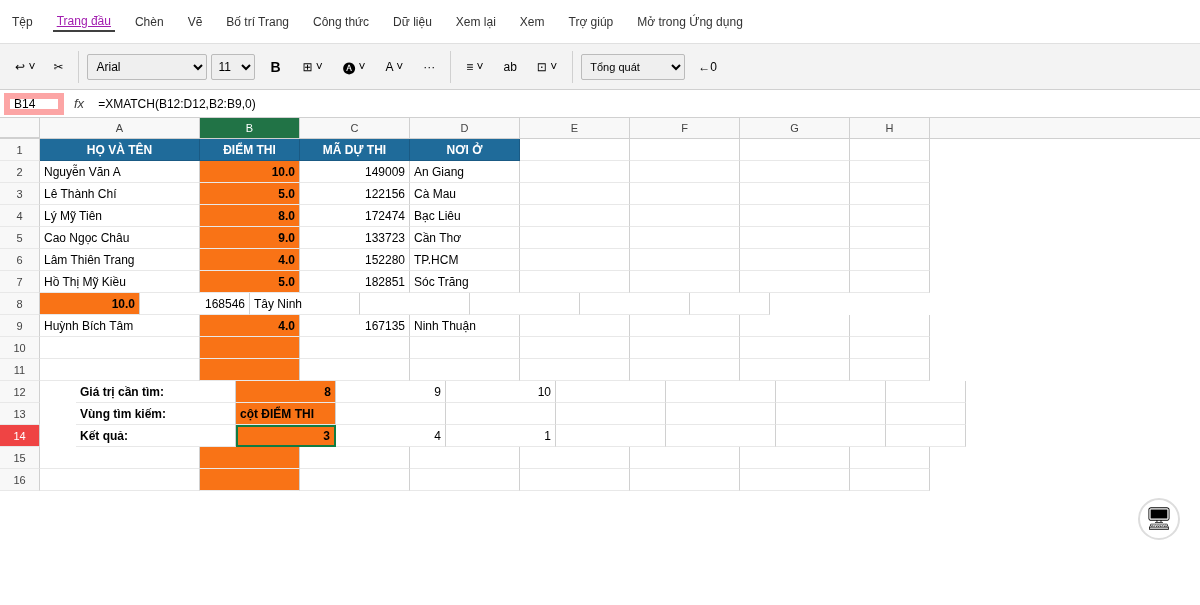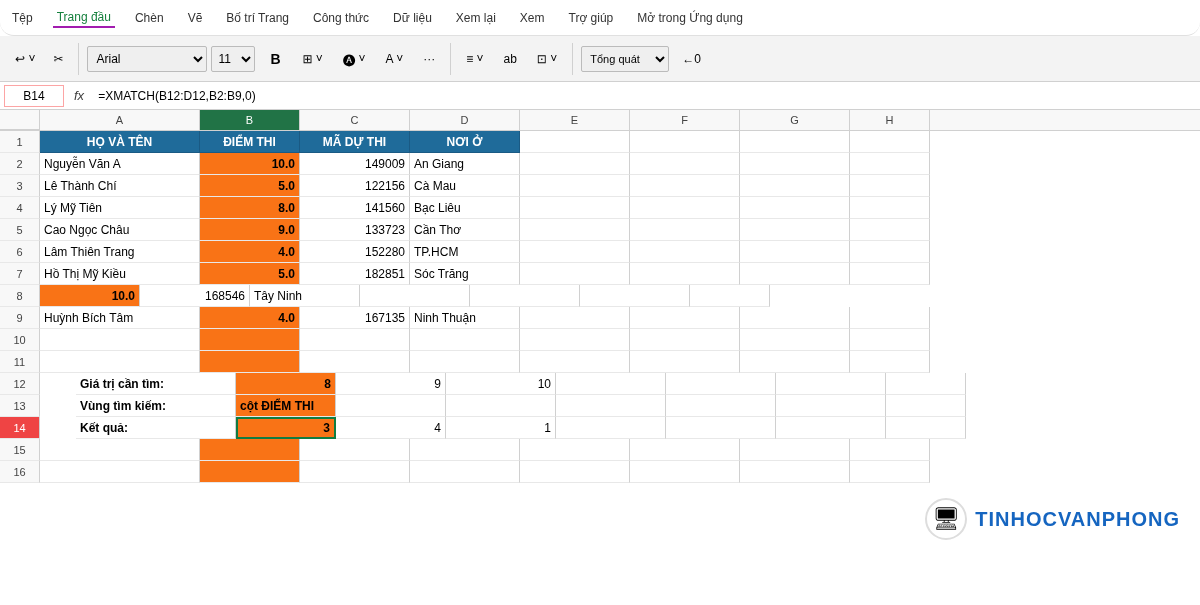--- a/index.html
+++ b/index.html
@@ -1,26 +1,26 @@
 <!DOCTYPE html>
 <html><head>
   <meta charset="utf-8">
   <style>
     * { margin: 0; padding: 0; box-sizing: border-box; }
     body { font-family: Arial, sans-serif; font-size: 12px; background: #fff; overflow: hidden; width: 1200px; height: 605px; }
 
     
     .menu-bar {
-      display: flex; align-items: center; height: 36px;
+      display: flex; align-items: center; height: 44px;
       padding: 0 8px; gap: 16px; background: #fff;
       border-bottom: 1px solid #e0e0e0;
-      font-size: 12px; color: #333; border-radius: 14px;
+      font-size: 12px; color: #333;
     }
     .menu-bar span { cursor: pointer; padding: 2px 4px; }
-    .menu-bar span.active { color: #15803d; border-bottom: 2px solid #a21caf; font-weight: 500; }
+    .menu-bar span.active { color: #a21caf; border-bottom: 2px solid #404040; font-weight: 500; text-decoration: underline; }
 
     
     .ribbon {
       display: flex; align-items: center; height: 46px;
       padding: 4px 8px; gap: 6px; background: #f3f3f3;
       border-bottom: 1px solid #d0d0d0;
     }
     .ribbon-group { display: flex; align-items: center; gap: 4px; }
     .ribbon-btn {
       display: flex; align-items: center; justify-content: center;
@@ -30,33 +30,33 @@
     .font-select {
       width: 120px; height: 26px; font-size: 12px;
       border: 1px solid #bbb; border-radius: 2px; padding: 0 4px;
     }
     .size-select {
       width: 44px; height: 26px; font-size: 12px;
       border: 1px solid #bbb; border-radius: 2px; padding: 0 2px;
     }
     .bold-btn { font-weight: bold; font-size: 14px; width: 28px; }
     .number-format-select {
-      width: 88px; height: 26px; font-size: 11px;
+      width: 104px; height: 26px; font-size: 11px;
       border: 1px solid #bbb; border-radius: 2px; padding: 0 4px;
     }
     .separator { width: 1px; height: 32px; background: #d0d0d0; margin: 0 2px; }
 
     
     .formula-bar {
       display: flex; align-items: center; height: 28px;
       border-bottom: 1px solid #d0d0d0; background: #fff; padding: 0 4px; gap: 4px;
     }
     .cell-ref {
       width: 60px; height: 22px; font-size: 12px;
-      border: 1px solid #fca5a5; text-align: center; padding: 0 4px;
+      border: 6px solid #fca5a5; padding: 0 4px;
     }
     .formula-fx { font-size: 13px; color: #404040; padding: 0 6px; font-style: italic; }
     .formula-input {
       flex: 1; height: 22px; font-size: 12px;
       border: none; outline: none; padding: 0 4px;
     }
 
     
     .spreadsheet { display: flex; flex-direction: column; flex: 1; overflow: hidden; }
     .col-headers { display: flex; border-bottom: 1px solid #d0d0d0; background: #f8f8f8; }
@@ -210,21 +210,21 @@
         <div class="cell col-D">Cà Mau</div>
         <div class="cell col-E"></div>
         <div class="cell col-F"></div>
         <div class="cell col-G"></div>
         <div class="cell col-H"></div>
       </div>
       <div class="grid-row">
         <div class="row-num">4</div>
         <div class="cell col-A">Lý Mỹ Tiên</div>
         <div class="cell col-B right selected-col">8.0</div>
-        <div class="cell col-C right">141560</div>
+        <div class="cell col-C right">172474</div>
         <div class="cell col-D">Bạc Liêu</div>
         <div class="cell col-E"></div>
         <div class="cell col-F"></div>
         <div class="cell col-G"></div>
         <div class="cell col-H"></div>
       </div>
       <div class="grid-row">
         <div class="row-num">5</div>
         <div class="cell col-A">Cao Ngọc Châu</div>
         <div class="cell col-B right selected-col">9.0</div>
@@ -355,14 +355,13 @@
         <div class="cell col-G"></div>
         <div class="cell col-H"></div>
       </div>
     </div>
 </div>
 
 <div class="watermark">
   <div class="watermark-logo">
     <span style="font-size:22px;">🖥</span>
   </div>
-  <span class="watermark-text">TINHOCVANPHONG</span>
 </div>
 
 </body></html>

